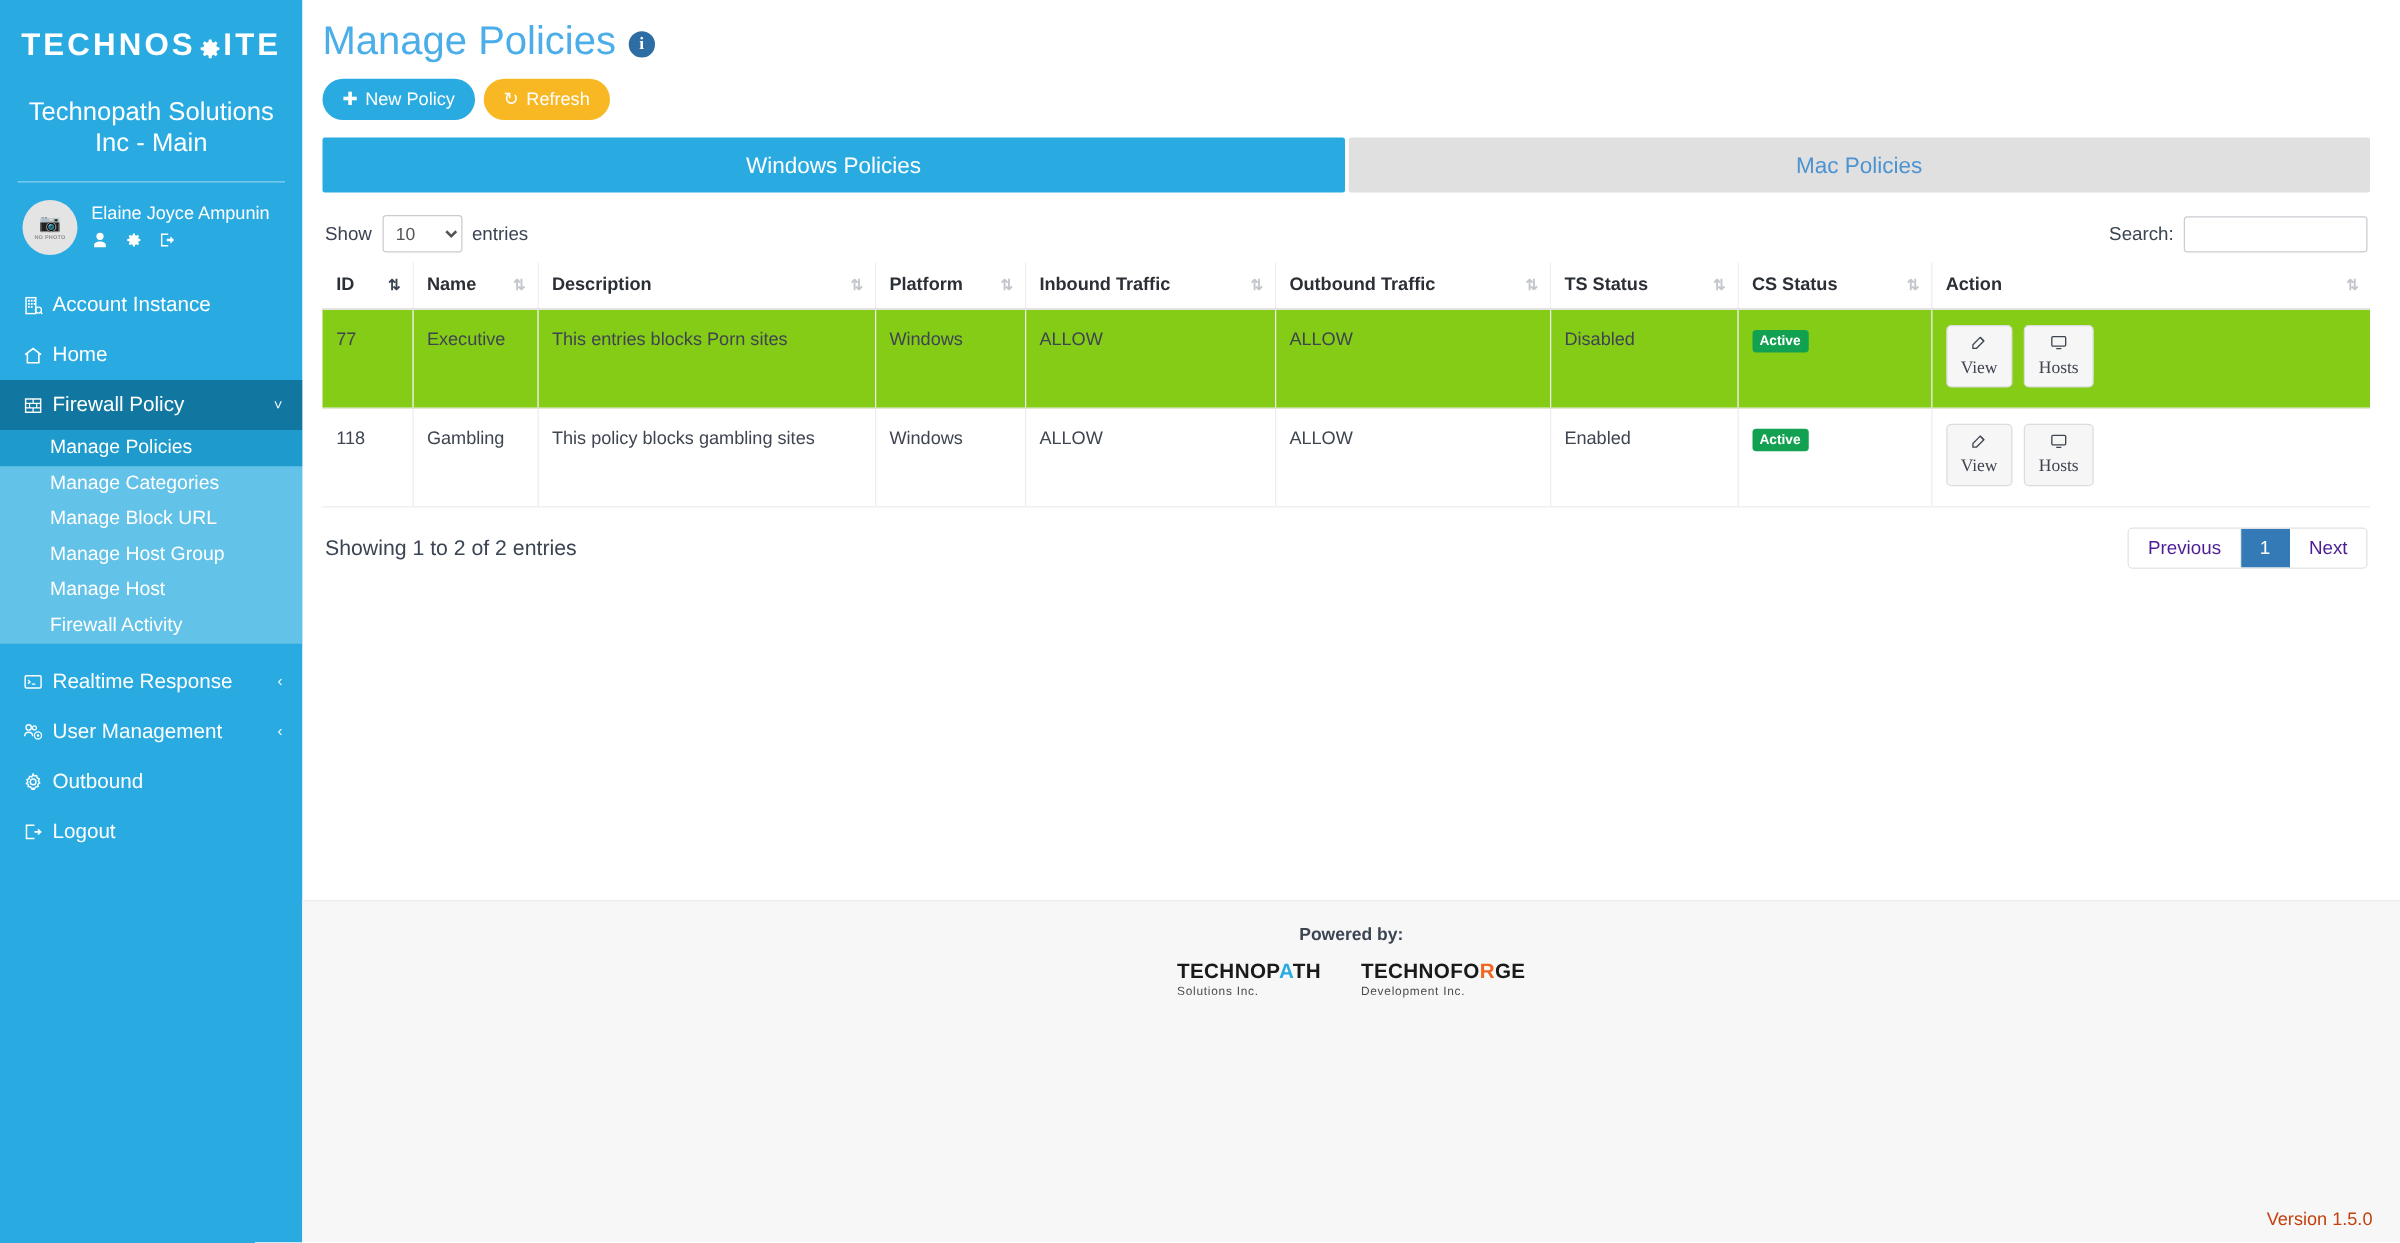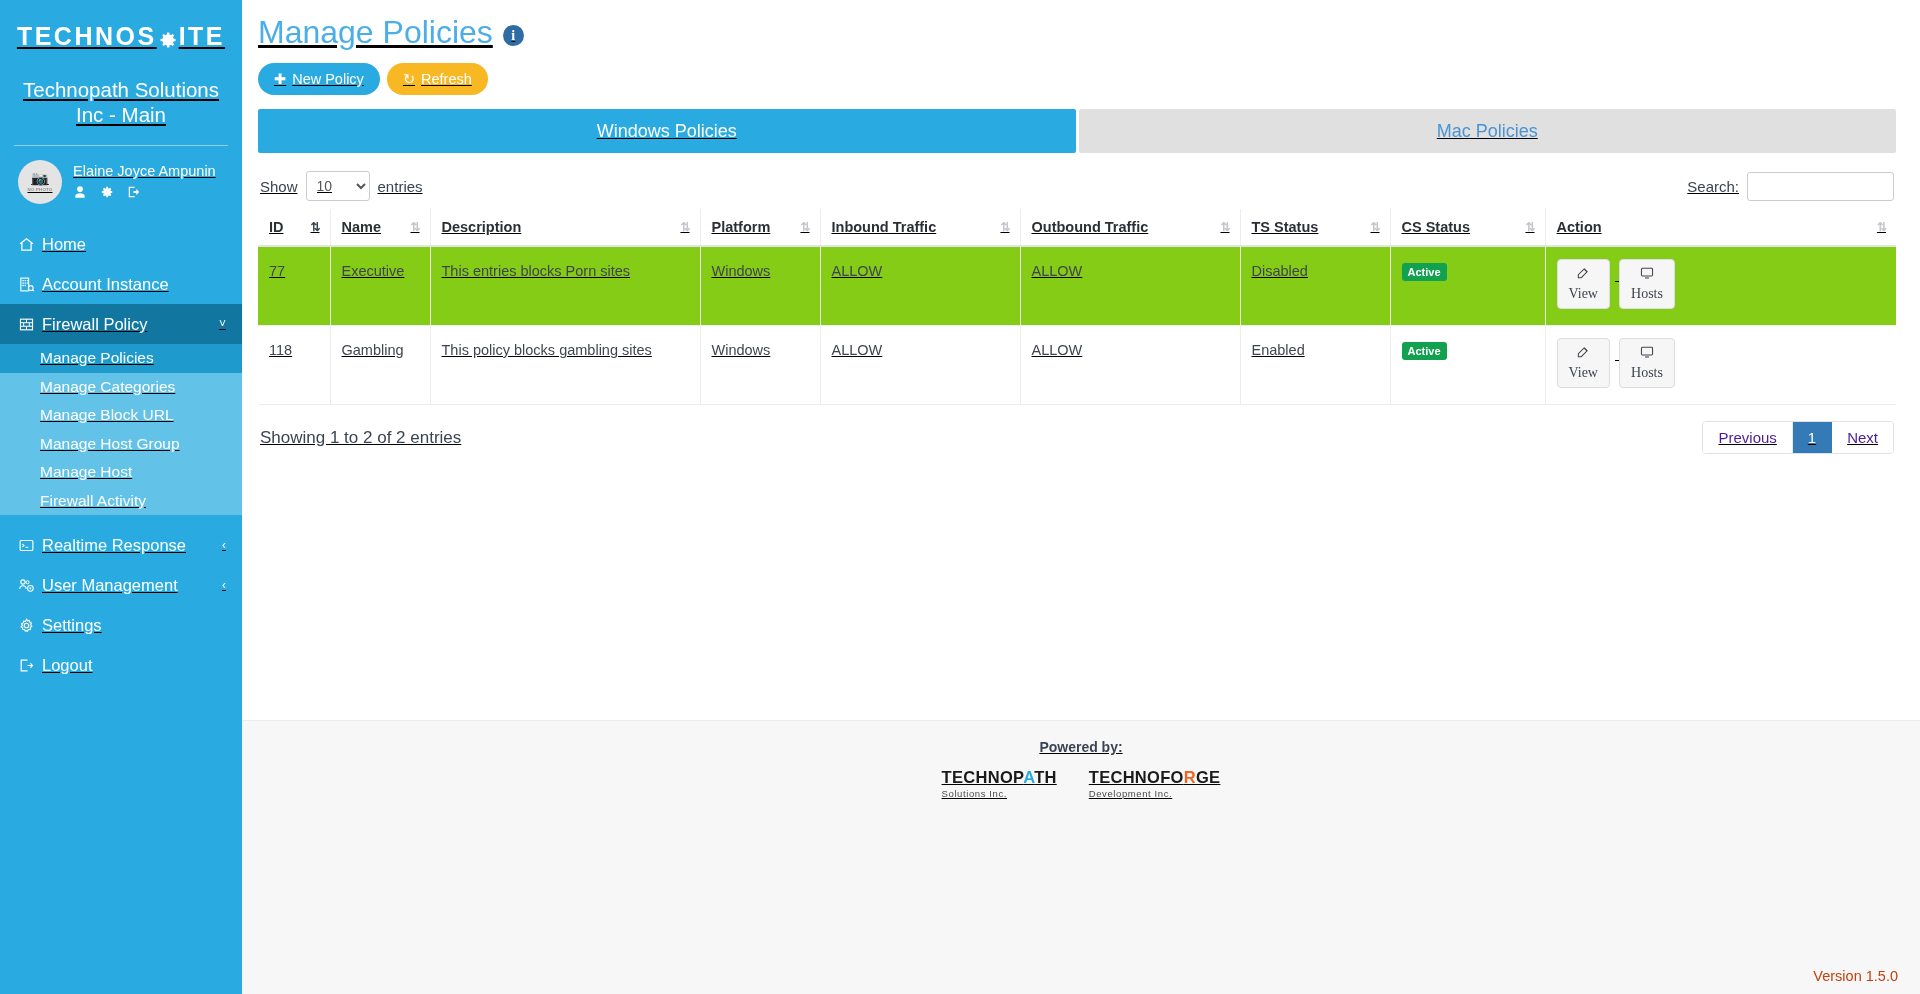--- a/index.html
+++ b/index.html
@@ -2,21 +2,21 @@
 <html><head>
 <meta charset="utf-8">
 <style>
   * { box-sizing: border-box; margin: 0; padding: 0; }
   html, body {
     width: 1920px; height: 994px;
     font-family: "Liberation Sans", sans-serif;
     background: #ffffff;
     overflow: hidden;
   }
-  .app { display: flex; width: 1920px; height: 756px; text-decoration: underline; }
+  .app { display: flex; width: 1920px; height: 756px; }
 
   
   .sidebar {
     width: 242px;
     min-width: 242px;
     background: #29ABE2;
     color: #ffffff;
     height: 994px;
     position: relative;
   }
@@ -363,36 +363,36 @@
               </svg></span>
         </div>
       </div>
     </div>
 
     <nav class="nav">
 
       <div class="nav-item">
         <span class="nav-icon">
             <svg width="17" height="17" viewBox="0 0 24 24">
-              <path fill="none" stroke="#fff" stroke-width="1.8" d="M3 11l9-7 9 7M5.5 10v10h13V10"></path>
-            </svg>
-          </span>
-        <span class="nav-label">Home</span>
-      </div>
-
-      <div class="nav-item">
-        <span class="nav-icon">
-            <svg width="17" height="17" viewBox="0 0 24 24">
               <rect x="4" y="3" width="11" height="18" fill="none" stroke="#fff" stroke-width="1.6"></rect>
               <path fill="#fff" d="M6.2 5.5h2v2h-2zm3.2 0h2v2h-2zm3.2 0h1.6v2h-1.6zM6.2 9h2v2h-2zm3.2 0h2v2h-2zm3.2 0h1.6v2h-1.6zM6.2 12.5h2v2h-2zm3.2 0h2v2h-2z"></path>
               <circle cx="18" cy="17" r="3.4" fill="none" stroke="#fff" stroke-width="1.5"></circle>
               <path fill="none" stroke="#fff" stroke-width="1.5" d="M20.3 19.3L22.4 21.4"></path>
             </svg>
           </span>
         <span class="nav-label">Account Instance</span>
+      </div>
+
+      <div class="nav-item">
+        <span class="nav-icon">
+            <svg width="17" height="17" viewBox="0 0 24 24">
+              <path fill="none" stroke="#fff" stroke-width="1.8" d="M3 11l9-7 9 7M5.5 10v10h13V10"></path>
+            </svg>
+          </span>
+        <span class="nav-label">Home</span>
       </div>
 
       <div class="nav-item active-parent">
         <span class="nav-icon">
             <svg width="17" height="17" viewBox="0 0 24 24">
               <rect x="3.5" y="4.5" width="17" height="15" fill="none" stroke="#fff" stroke-width="1.6"></rect>
               <path fill="none" stroke="#fff" stroke-width="1.4" d="M3.5 9.5h17M3.5 14.5h17M12 4.5v5M8 9.5v5M16 9.5v5M12 14.5v5"></path>
             </svg>
           </span>
         <span class="nav-label">Firewall Policy</span>
@@ -447,21 +447,21 @@
         <span class="caret">‹</span>
       </div>
 
       <div class="nav-item">
         <span class="nav-icon">
             <svg width="17" height="17" viewBox="0 0 24 24">
               <circle cx="12" cy="12" r="3.2" fill="none" stroke="#fff" stroke-width="1.6"></circle>
               <path fill="none" stroke="#fff" stroke-width="1.6" d="M12 3.2l1.4 2.2 2.6-.5.6 2.6 2.4 1.1-1.1 2.4 1.6 2.1-2.1 1.6.2 2.6-2.6.3L13.4 20 12 19l-1.4 1-1.6-2.4-2.6-.3.2-2.6L4.5 14l1.6-2.1L5 9.5l2.4-1.1.6-2.6 2.6.5z"></path>
             </svg>
           </span>
-        <span class="nav-label">Settings</span>
+        <span class="nav-label">Outbound</span>
       </div>
 
       <div class="nav-item">
         <span class="nav-icon">
             <svg width="17" height="17" viewBox="0 0 24 24">
               <path fill="none" stroke="#fff" stroke-width="1.7" d="M13.5 4.5H4.5v15h9"></path>
               <path fill="none" stroke="#fff" stroke-width="1.7" d="M13.5 12h7m-3-3l3 3-3 3"></path>
             </svg>
           </span>
         <span class="nav-label">Logout</span>

